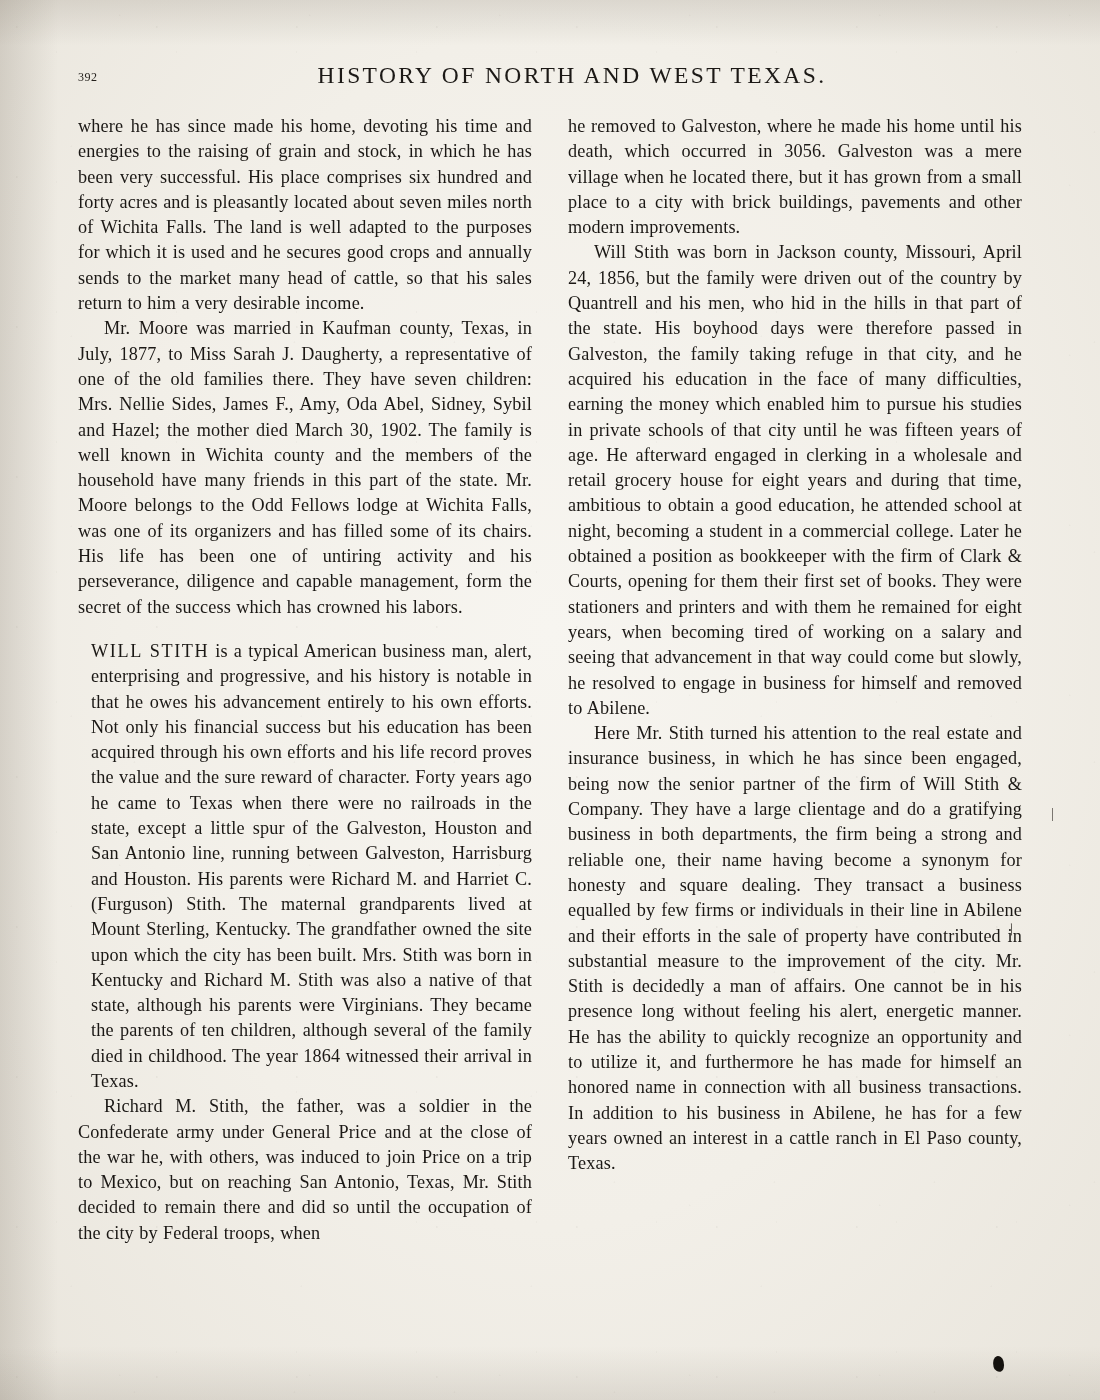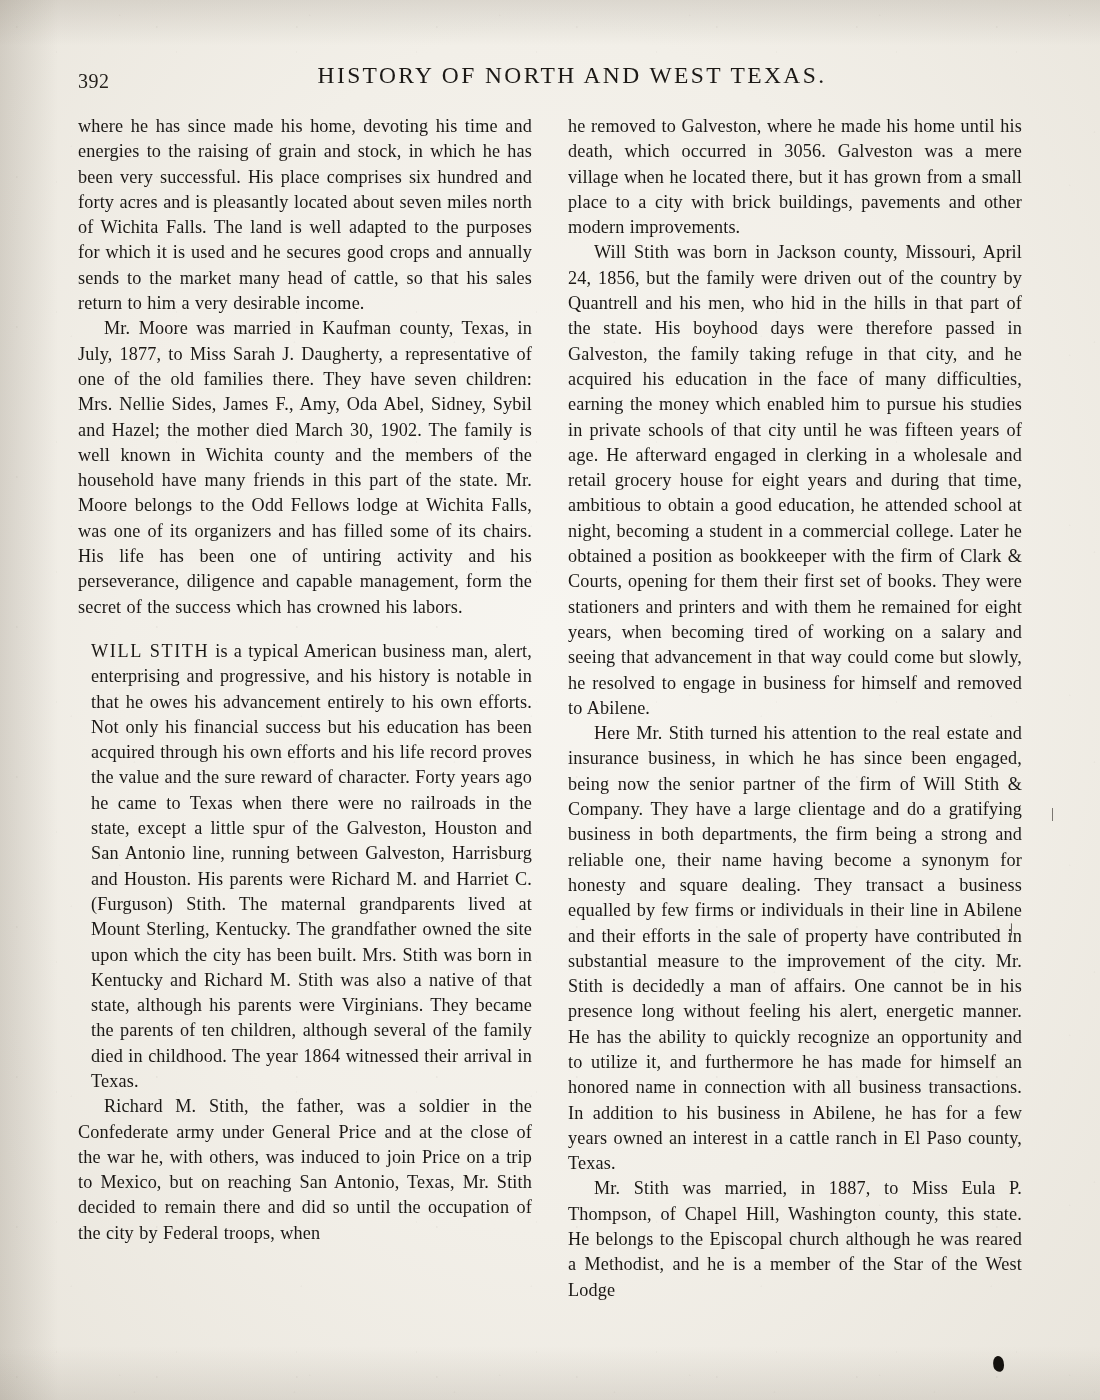--- a/index.html
+++ b/index.html
@@ -39,21 +39,21 @@
     position: absolute;
     top: 62px;
     left: 0;
     right: 0;
     height: 30px;
   }
   .folio {
     position: absolute;
     left: 78px;
     top: 8px;
-    font-size: 20px;
+    font-size: 12px;
     letter-spacing: 0.5px;
     color: #24201c;
   }
   .running-head {
     position: absolute;
     left: 0;
     right: 0;
     top: 0;
     text-align: center;
     font-size: 23.5px;
@@ -158,21 +158,20 @@
       <p class="noindent">where he has since made his home, devoting his time and energies to the raising of grain and stock, in which he has been very successful. His place comprises six hundred and forty acres and is pleasantly located about seven miles north of Wichita Falls. The land is well adapted to the purposes for which it is used and he secures good crops and annually sends to the market many head of cattle, so that his sales return to him a very desirable income.</p>
       <p>Mr. Moore was married in Kaufman county, Texas, in July, 1877, to Miss Sarah J. Daugherty, a representative of one of the old families there. They have seven children: Mrs. Nellie Sides, James F., Amy, Oda Abel, Sidney, Sybil and Hazel; the mother died March 30, 1902. The family is well known in Wichita county and the members of the household have many friends in this part of the state. Mr. Moore belongs to the Odd Fellows lodge at Wichita Falls, was one of its organizers and has filled some of its chairs. His life has been one of untiring activity and his perseverance, diligence and capable management, form the secret of the success which has crowned his labors.</p>
       <p class="noindent gap-before"><span class="smallcaps-lead">WILL STITH</span><span> is a typical American business man, alert, enterprising and progressive, and his history is notable in that he owes his advancement entirely to his own efforts. Not only his financial success but his education has been acquired through his own efforts and his life record proves the value and the sure reward of character. Forty years ago he came to Texas when there were no railroads in the state, except a little spur of the Galveston, Houston and San Antonio line, running between Galveston, Harrisburg and Houston. His parents were Richard M. and Harriet C. (Furguson) Stith. The maternal grandparents lived at Mount Sterling, Kentucky. The grandfather owned the site upon which the city has been built. Mrs. Stith was born in Kentucky and Richard M. Stith was also a native of that state, although his parents were Virginians. They became the parents of ten children, although several of the family died in childhood. The year 1864 witnessed their arrival in Texas.</span></p>
       <p>Richard M. Stith, the father, was a soldier in the Confederate army under General Price and at the close of the war he, with others, was induced to join Price on a trip to Mexico, but on reaching San Antonio, Texas, Mr. Stith decided to remain there and did so until the occupation of the city by Federal troops, when</p>
     </div>
 
     <div class="col">
       <p class="noindent">he removed to Galveston, where he made his home until his death, which occurred in 3056. Galveston was a mere village when he located there, but it has grown from a small place to a city with brick buildings, pavements and other modern improvements.</p>
       <p>Will Stith was born in Jackson county, Missouri, April 24, 1856, but the family were driven out of the country by Quantrell and his men, who hid in the hills in that part of the state. His boyhood days were therefore passed in Galveston, the family taking refuge in that city, and he acquired his education in the face of many difficulties, earning the money which enabled him to pursue his studies in private schools of that city until he was fifteen years of age. He afterward engaged in clerking in a wholesale and retail grocery house for eight years and during that time, ambitious to obtain a good education, he attended school at night, becoming a student in a commercial college. Later he obtained a position as bookkeeper with the firm of Clark &amp; Courts, opening for them their first set of books. They were stationers and printers and with them he remained for eight years, when becoming tired of working on a salary and seeing that advancement in that way could come but slowly, he resolved to engage in business for himself and removed to Abilene.</p>
       <p>Here Mr. Stith turned his attention to the real estate and insurance business, in which he has since been engaged, being now the senior partner of the firm of Will Stith &amp; Company. They have a large clientage and do a gratifying business in both departments, the firm being a strong and reliable one, their name having become a synonym for honesty and square dealing. They transact a business equalled by few firms or individuals in their line in Abilene and their efforts in the sale of property have contributed in substantial measure to the improvement of the city. Mr. Stith is decidedly a man of affairs. One cannot be in his presence long without feeling his alert, energetic manner. He has the ability to quickly recognize an opportunity and to utilize it, and furthermore he has made for himself an honored name in connection with all business transactions. In addition to his business in Abilene, he has for a few years owned an interest in a cattle ranch in El Paso county, Texas.</p>
-      <p>Mr. Stith was married, in 1887, to Miss Eula P. Thompson, of Chapel Hill, Washington county, this state. He belongs to the Episcopal church although he was reared a Methodist, and he is a member of the Star of the West Lodge</p>
     </div>
 
   </div>
 
   <div class="mark-right">|</div>
   <div class="mark-slash">\</div>
   <div class="blot"></div>
 </div>
 
 </body></html>

